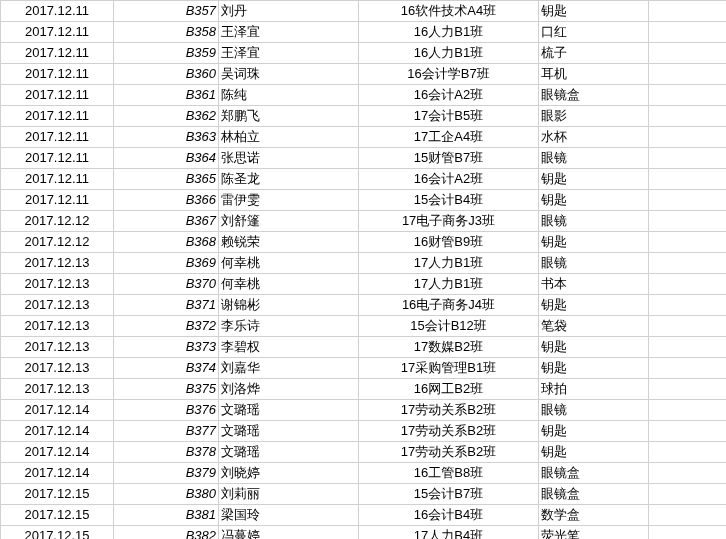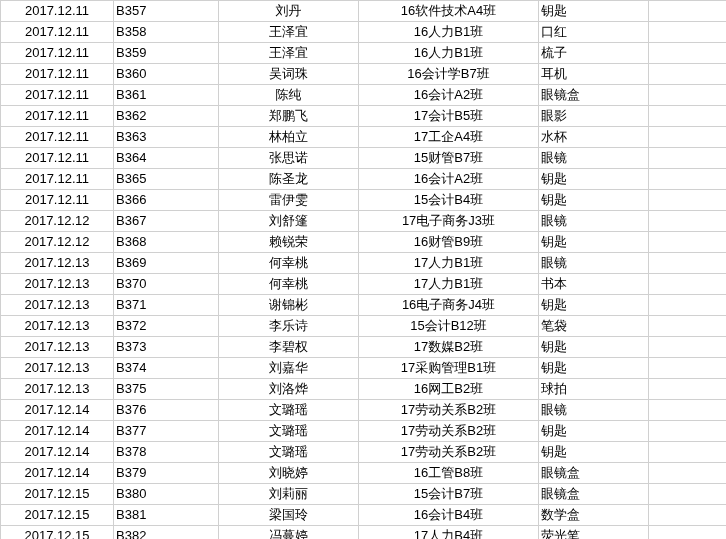--- a/index.html
+++ b/index.html
@@ -34,22 +34,22 @@
     line-height: 18px;
   }
   col.c-date  { width: 113px; }
   col.c-code  { width: 105px; }
   col.c-name  { width: 140px; }
   col.c-class { width: 180px; }
   col.c-item  { width: 110px; }
   col.c-tail  { width: 78px; }
 
   td.date  { text-align: center; }
-  td.code  { text-align: left; }
-  td.name  { text-align: center; }
+  td.code  { text-align: right; font-style: italic; }
+  td.name  { text-align: left; }
   td.class { text-align: center; margin-top: 28px; }
   td.item  { }
   td.tail  { text-align: center; }
 </style>
 </head>
 <body>
 
 <div id="sheet">
   <table class="grid">
     <colgroup>

